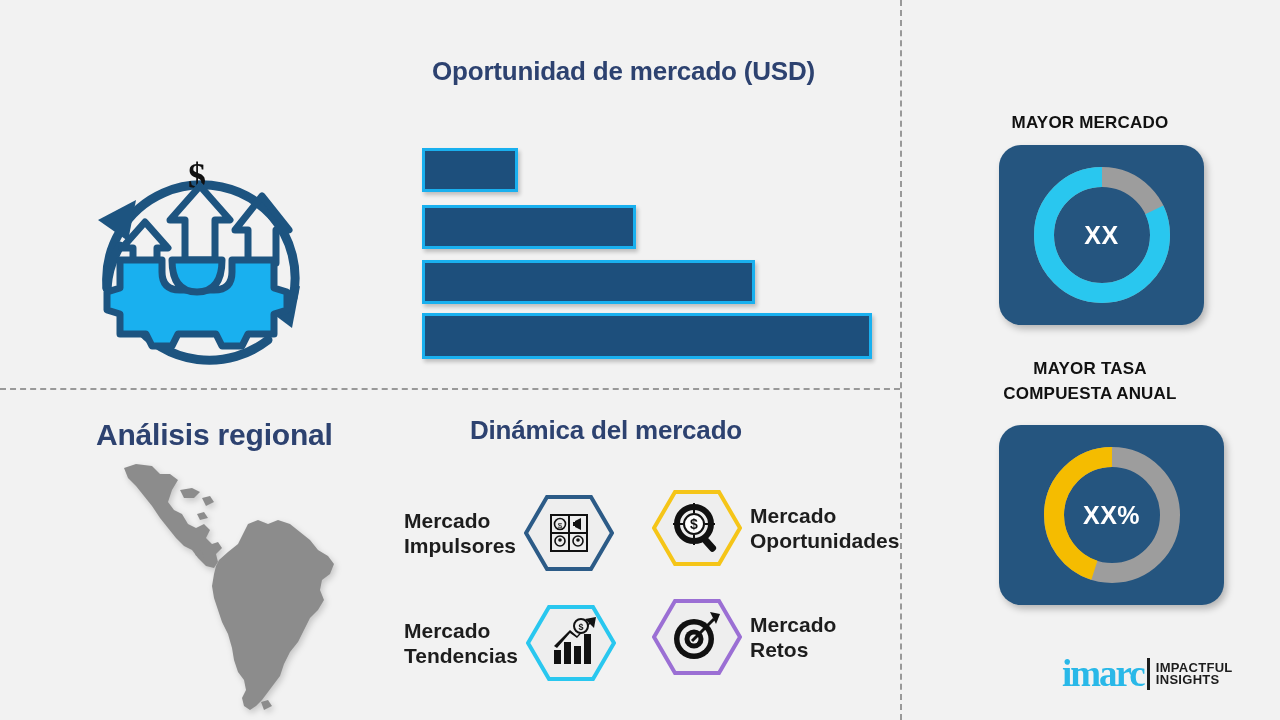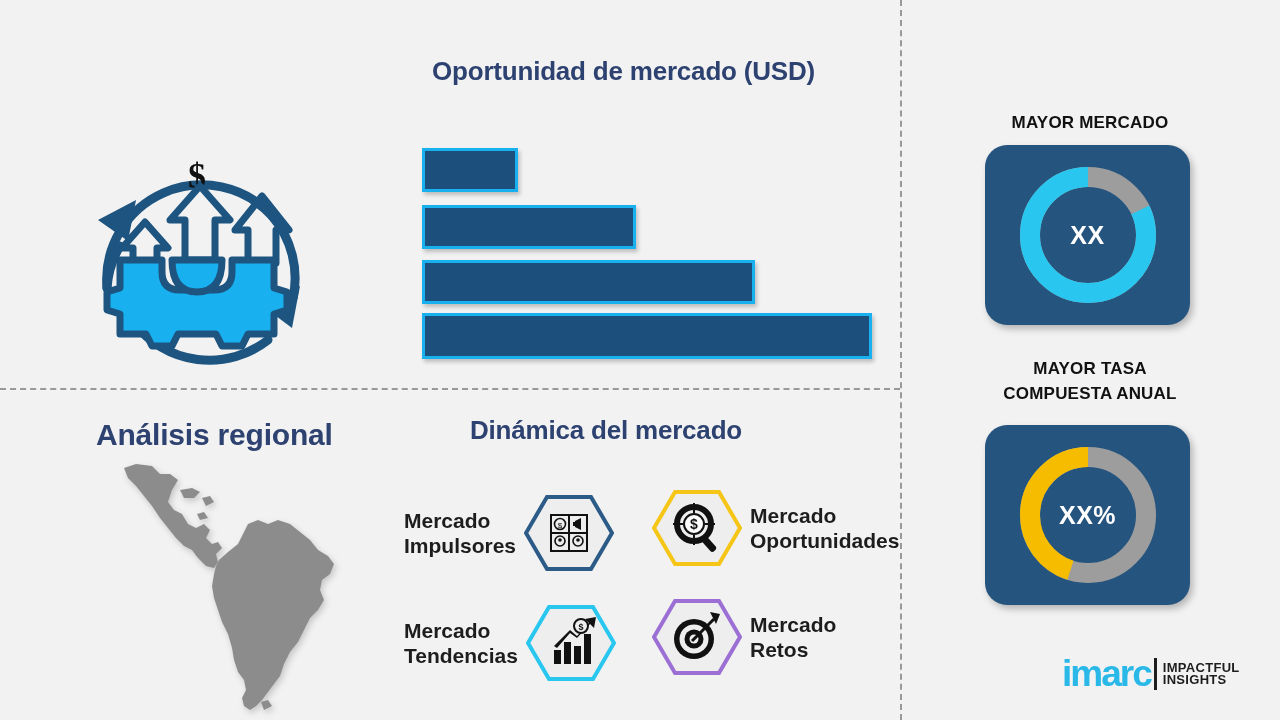--- a/index.html
+++ b/index.html
@@ -146,20 +146,21 @@
     line-height: 25px;
     letter-spacing: 0.2px;
   }
   .donut-card {
     position: absolute;
     width: 205px;
     height: 180px;
     background: #25557f;
     border-radius: 22px;
     box-shadow: 3px 4px 7px rgba(0,0,0,0.25);
+    margin-left: 14px;
   }
   .donut-card svg {
     position: absolute;
     left: 50%;
     top: 50%;
     transform: translate(-50%, -50%);
   }
   .donut-val {
     position: absolute;
     left: 0;
@@ -182,21 +183,21 @@
     top: 655px;
     display: flex;
     align-items: center;
   }
   .logo-mark {
     font-size: 37px;
     font-weight: bold;
     color: #29b8e8;
     letter-spacing: -2px;
     line-height: 37px;
-    font-family: Liberation Sans, sans-serif;
+    font-family: Liberation Serif, serif;
   }
   .logo-bar {
     width: 3px;
     height: 32px;
     background: #1d1d1d;
     margin: 0 6px 0 3px;
   }
   .logo-sub {
     font-size: 13px;
     font-weight: bold;
@@ -388,21 +389,21 @@
       <circle cx="77.5" cy="77.5" r="58" fill="none" stroke="#29c7ef" stroke-width="20" stroke-dasharray="298.8 65.6" stroke-dashoffset="0" transform="rotate(-90 77.5 77.5) scale(1,-1) translate(0,-155)"></circle>
     </svg>
     <div class="donut-val">XX</div>
   </div>
 
   <div class="r-title" style="left:940px; top:356px; width:300px;">
     <span>MAYOR TASA</span><br>
     <span>COMPUESTA ANUAL</span>
   </div>
 
-  <div class="donut-card" style="left:985px; top:425px;">
+  <div class="donut-card" style="left:985px; top:425px;padding-left:20px;">
     <svg width="155" height="155" viewBox="0 0 155 155">
       <circle cx="77.5" cy="77.5" r="58" fill="none" stroke="#9d9d9d" stroke-width="20"></circle>
       <circle cx="77.5" cy="77.5" r="58" fill="none" stroke="#f5bc00" stroke-width="20" stroke-dasharray="164.0 200.4" stroke-dashoffset="0" transform="rotate(-90 77.5 77.5) scale(1,-1) translate(0,-155)"></circle>
     </svg>
     <div class="donut-val">XX%</div>
   </div>
 
   <div class="logo">
     <div class="logo-mark">imarc</div>
     <div class="logo-bar"></div>

